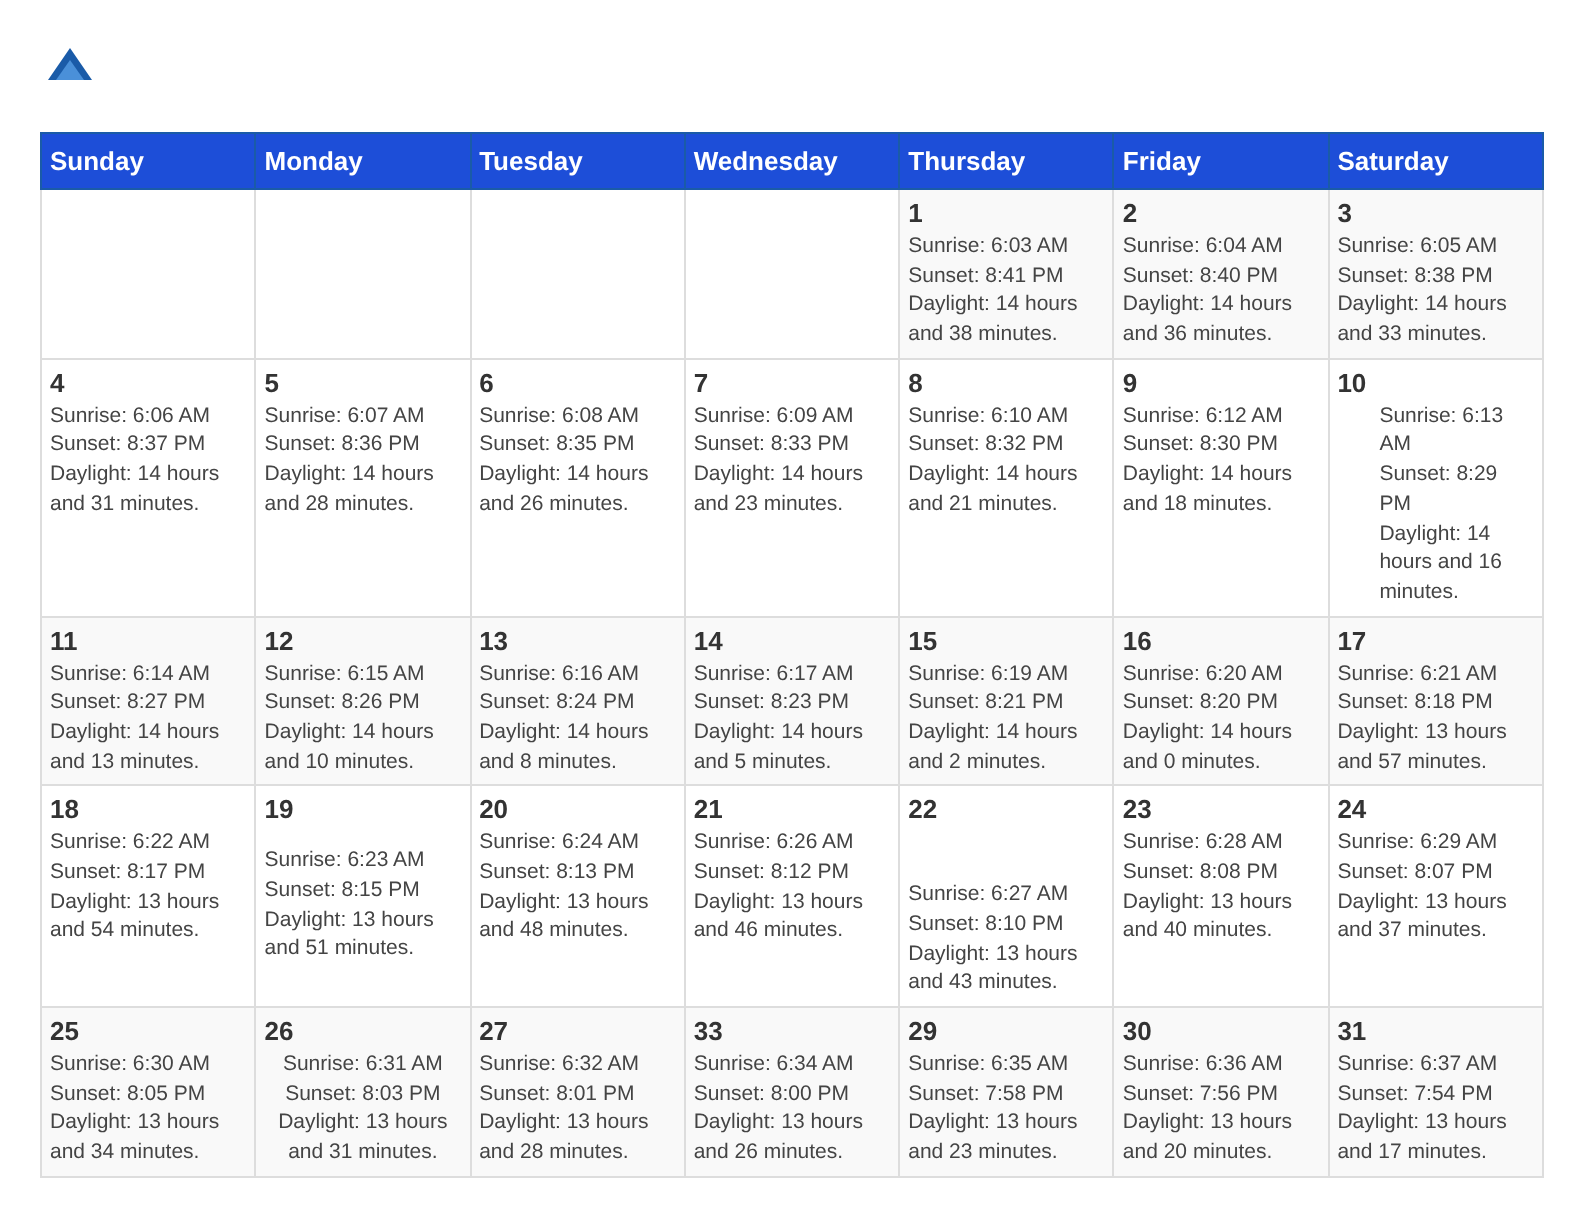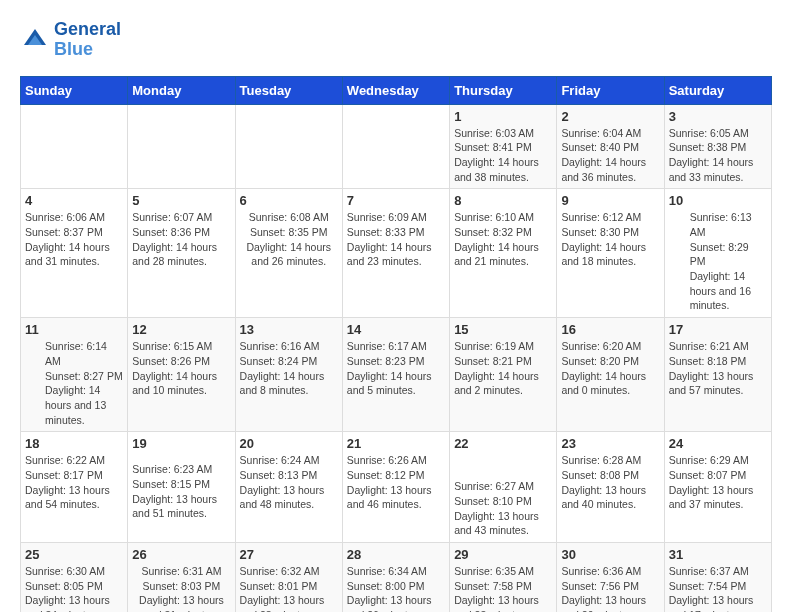--- a/index.html
+++ b/index.html
@@ -94,24 +94,20 @@
   </style>
 </head>
 <body>
 
 <div class="header">
   <div class="logo">
     <svg class="logo-icon" viewBox="0 0 30 30">
       <polygon points="15,4 26,20 4,20" fill="#1a5ba8"></polygon>
       <polygon points="15,10 22,20 8,20" fill="#4a90d9"></polygon>
     </svg>
-    <div class="logo-text">
-      <div><span>General</span></div>
-      <div><span style="color:#4a90d9">Blue</span></div>
-    </div>
   </div>
   <div class="title-area">
     <div class="main-title"></div>
     <div class="subtitle"></div>
   </div>
 </div>
 
 <table>
   <thead>
     <tr id="header-row">
@@ -157,21 +153,21 @@
 Daylight: 14 hours and 31 minutes.</div>
         </td>
         <td>
           <span class="day-num">5</span>
           <div class="day-info" style="white-space: pre-line;">Sunrise: 6:07 AM
 Sunset: 8:36 PM
 Daylight: 14 hours and 28 minutes.</div>
         </td>
         <td>
           <span class="day-num">6</span>
-          <div class="day-info" style="white-space: pre-line; text-align: center;">Sunrise: 6:08 AM
+          <div class="day-info" style="white-space: pre-line;">Sunrise: 6:08 AM
 Sunset: 8:35 PM
 Daylight: 14 hours and 26 minutes.</div>
         </td>
         <td>
           <span class="day-num">7</span>
           <div class="day-info" style="white-space: pre-line;">Sunrise: 6:09 AM
 Sunset: 8:33 PM
 Daylight: 14 hours and 23 minutes.</div>
         </td>
         <td>
@@ -189,21 +185,21 @@
         <td>
           <span class="day-num">10</span>
           <div class="day-info" style="white-space: pre-line; margin-left: 21px;">Sunrise: 6:13 AM
 Sunset: 8:29 PM
 Daylight: 14 hours and 16 minutes.</div>
         </td>
       </tr>
       <tr>
         <td>
           <span class="day-num">11</span>
-          <div class="day-info" style="white-space: pre-line; margin-left: 20px;">Sunrise: 6:14 AM
+          <div class="day-info" style="white-space: pre-line;">Sunrise: 6:14 AM
 Sunset: 8:27 PM
 Daylight: 14 hours and 13 minutes.</div>
         </td>
         <td>
           <span class="day-num">12</span>
           <div class="day-info" style="white-space: pre-line;">Sunrise: 6:15 AM
 Sunset: 8:26 PM
 Daylight: 14 hours and 10 minutes.</div>
         </td>
         <td>
@@ -294,21 +290,21 @@
 Sunset: 8:03 PM
 Daylight: 13 hours and 31 minutes.</div>
         </td>
         <td>
           <span class="day-num">27</span>
           <div class="day-info" style="white-space: pre-line;">Sunrise: 6:32 AM
 Sunset: 8:01 PM
 Daylight: 13 hours and 28 minutes.</div>
         </td>
         <td>
-          <span class="day-num">28</span>
+          <span class="day-num">33</span>
           <div class="day-info" style="white-space: pre-line;">Sunrise: 6:34 AM
 Sunset: 8:00 PM
 Daylight: 13 hours and 26 minutes.</div>
         </td>
         <td>
           <span class="day-num">29</span>
           <div class="day-info" style="white-space: pre-line;">Sunrise: 6:35 AM
 Sunset: 7:58 PM
 Daylight: 13 hours and 23 minutes.</div>
         </td>

